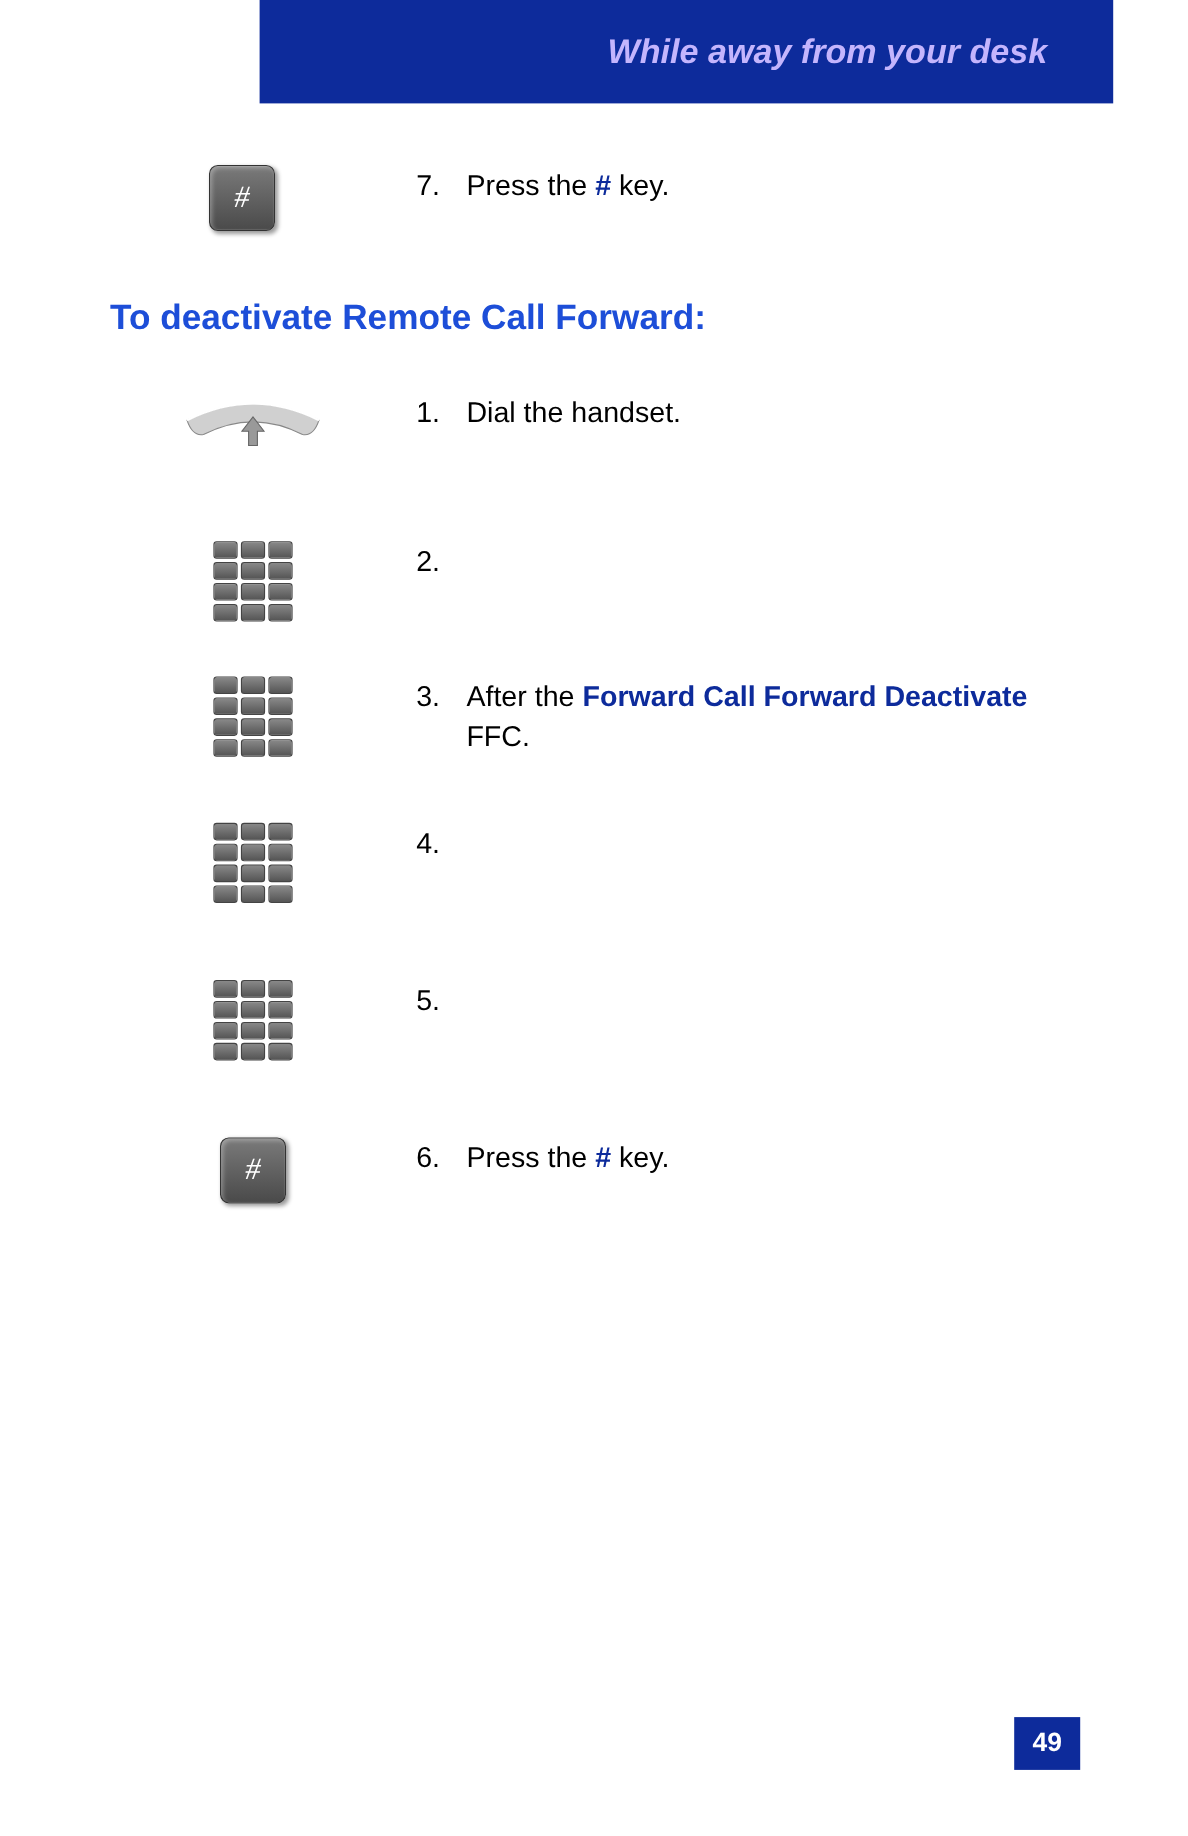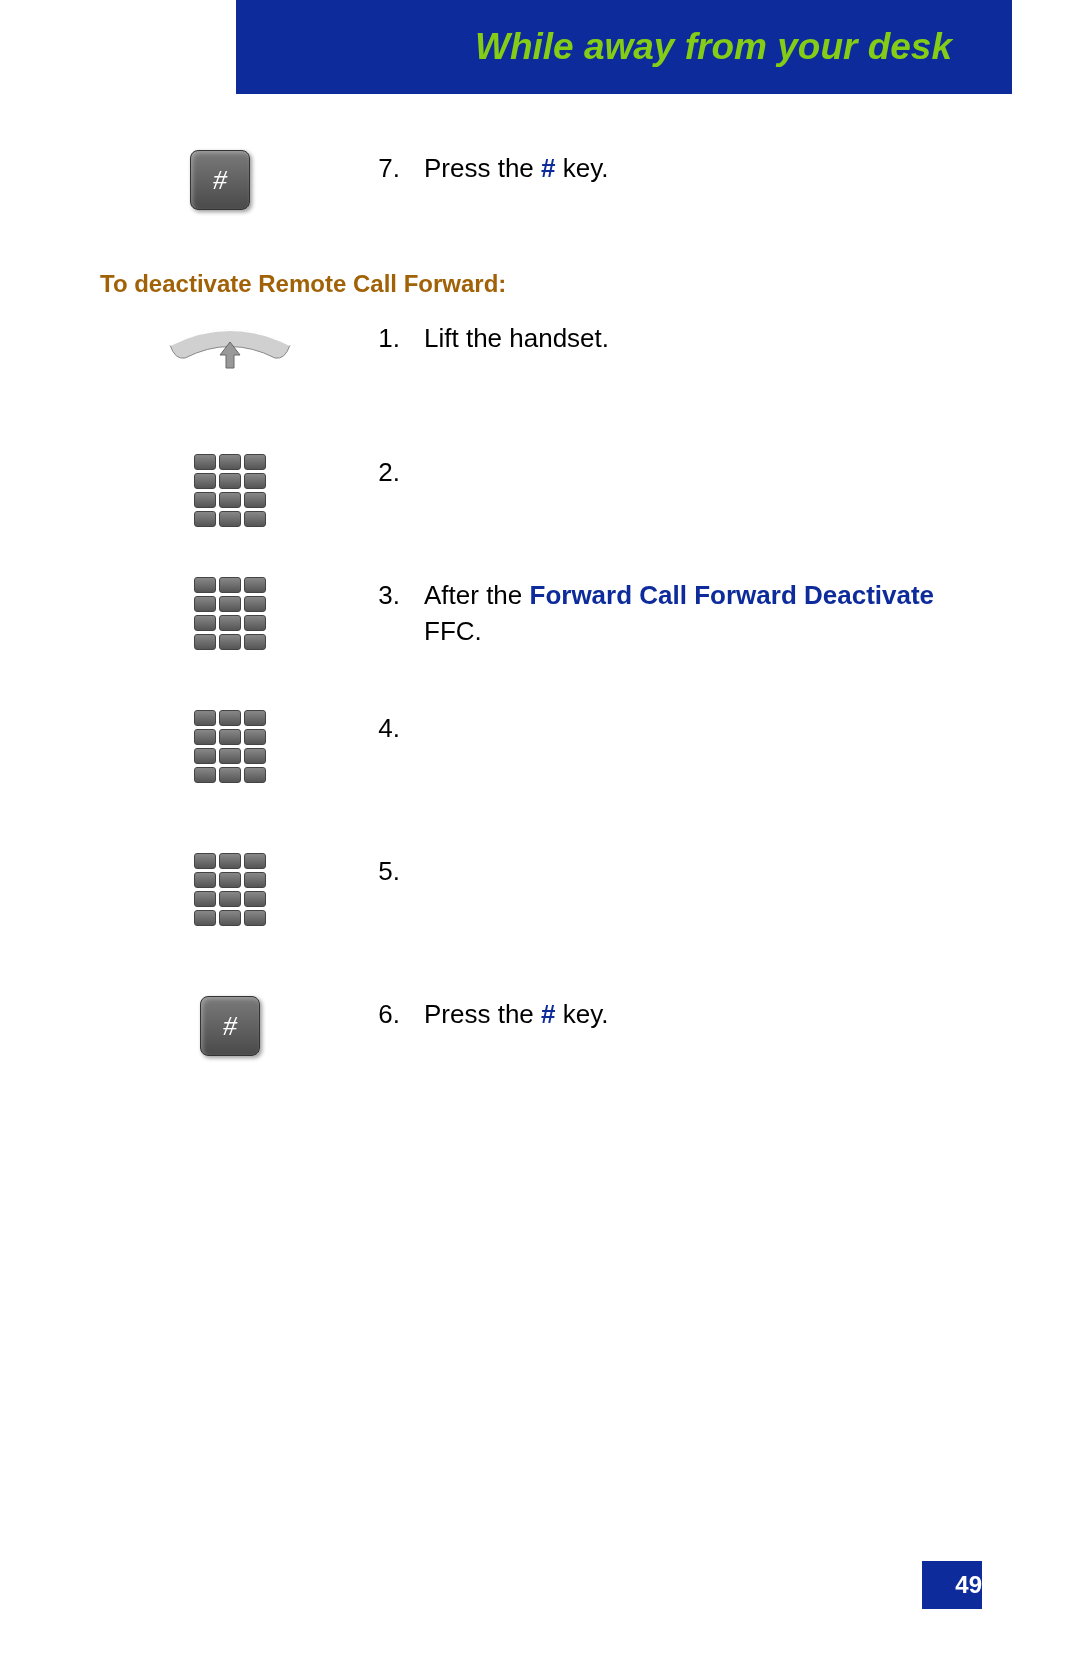--- a/index.html
+++ b/index.html
@@ -16,23 +16,23 @@
       left: 236px;
       width: 776px;
       height: 94px;
       background: #0d2b9b;
       display: flex;
       align-items: center;
       justify-content: flex-end;
       padding-right: 60px;
     }
     .header-bar span {
-      color: #84cc16;
-      font-weight: bold;
-      font-size: 37px;
+      color: #c4b5fd;
+      font-weight: bold;
+      font-size: 31px;
       font-style: italic;
     }
     .content {
       position: absolute;
       top: 140px;
       left: 0;
       width: 1080px;
       padding: 0 100px 0 100px;
     }
     .step-row {
@@ -59,24 +59,24 @@
       margin-right: 24px;
     }
     .step-text {
       flex: 1;
     }
     .step-text .highlight {
       color: #0d2b9b;
       font-weight: bold;
     }
     .section-heading {
-      font-size: 24px;
-      font-weight: bold;
-      color: #a16207;
-      margin: 40px 0 22px 0;
+      font-size: 32px;
+      font-weight: bold;
+      color: #1d4ed8;
+      margin: 40px 0 50px 0;
     }
     .hash-key {
       width: 60px;
       height: 60px;
       background: linear-gradient(to bottom, #7a7a7a, #4a4a4a);
       border-radius: 8px;
       border: 1px solid #333;
       box-shadow: inset 2px 2px 4px rgba(255,255,255,0.3), 2px 2px 4px rgba(0,0,0,0.4);
       display: flex;
       align-items: center;
@@ -100,21 +100,21 @@
     }
     .page-num-box {
       position: absolute;
       bottom: 60px;
       right: 98px;
       width: 60px;
       height: 48px;
       background: #0d2b9b;
       display: flex;
       align-items: center;
-      justify-content: flex-end;
+      justify-content: center;
       color: #fff;
       font-weight: bold;
       font-size: 24px;
     }
   </style>
 </head>
 <body>
 
 <div class="header-bar">
   <span>While away from your desk</span>
@@ -143,21 +143,21 @@
       <div class="handset-icon">
         <svg viewBox="0 0 140 70">
           <path d="M10 25 Q70 -5 130 25 Q125 40 115 38 Q70 15 25 38 Q15 40 10 25 Z" fill="#d0d0d0" stroke="#888" stroke-width="1"></path>
           <path d="M10 25 Q70 -5 130 25" fill="none" stroke="#fff" stroke-width="2"></path>
           <path d="M60 35 L70 22 L80 35 L74 35 L74 48 L66 48 L66 35 Z" fill="#999" stroke="#666" stroke-width="1"></path>
         </svg>
       </div>
     </div>
     <div class="text-col">
       <div class="step-num">1.</div>
-      <div class="step-text"><span>Lift the handset.</span></div>
+      <div class="step-text"><span>Dial the handset.</span></div>
     </div>
   </div>
 
   <div class="step-row" style="margin-bottom:50px;">
     <div class="icon-col">
       <div class="keypad">
         <div class="k"></div>
           <div class="k"></div>
           <div class="k"></div>
         <div class="k"></div>

